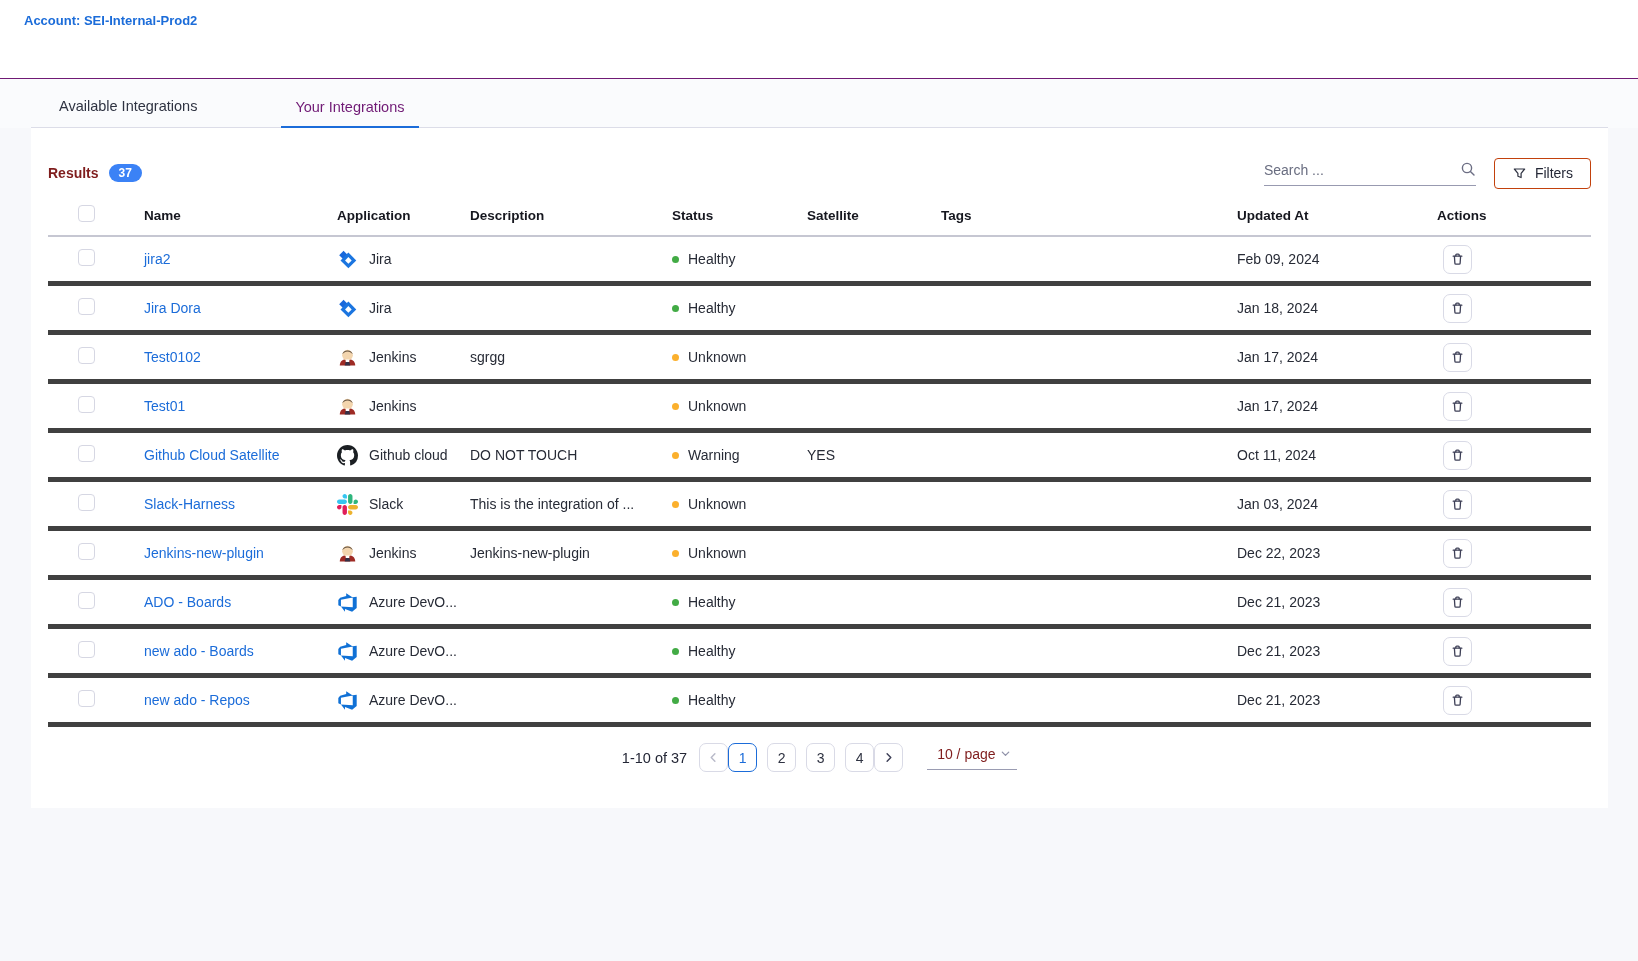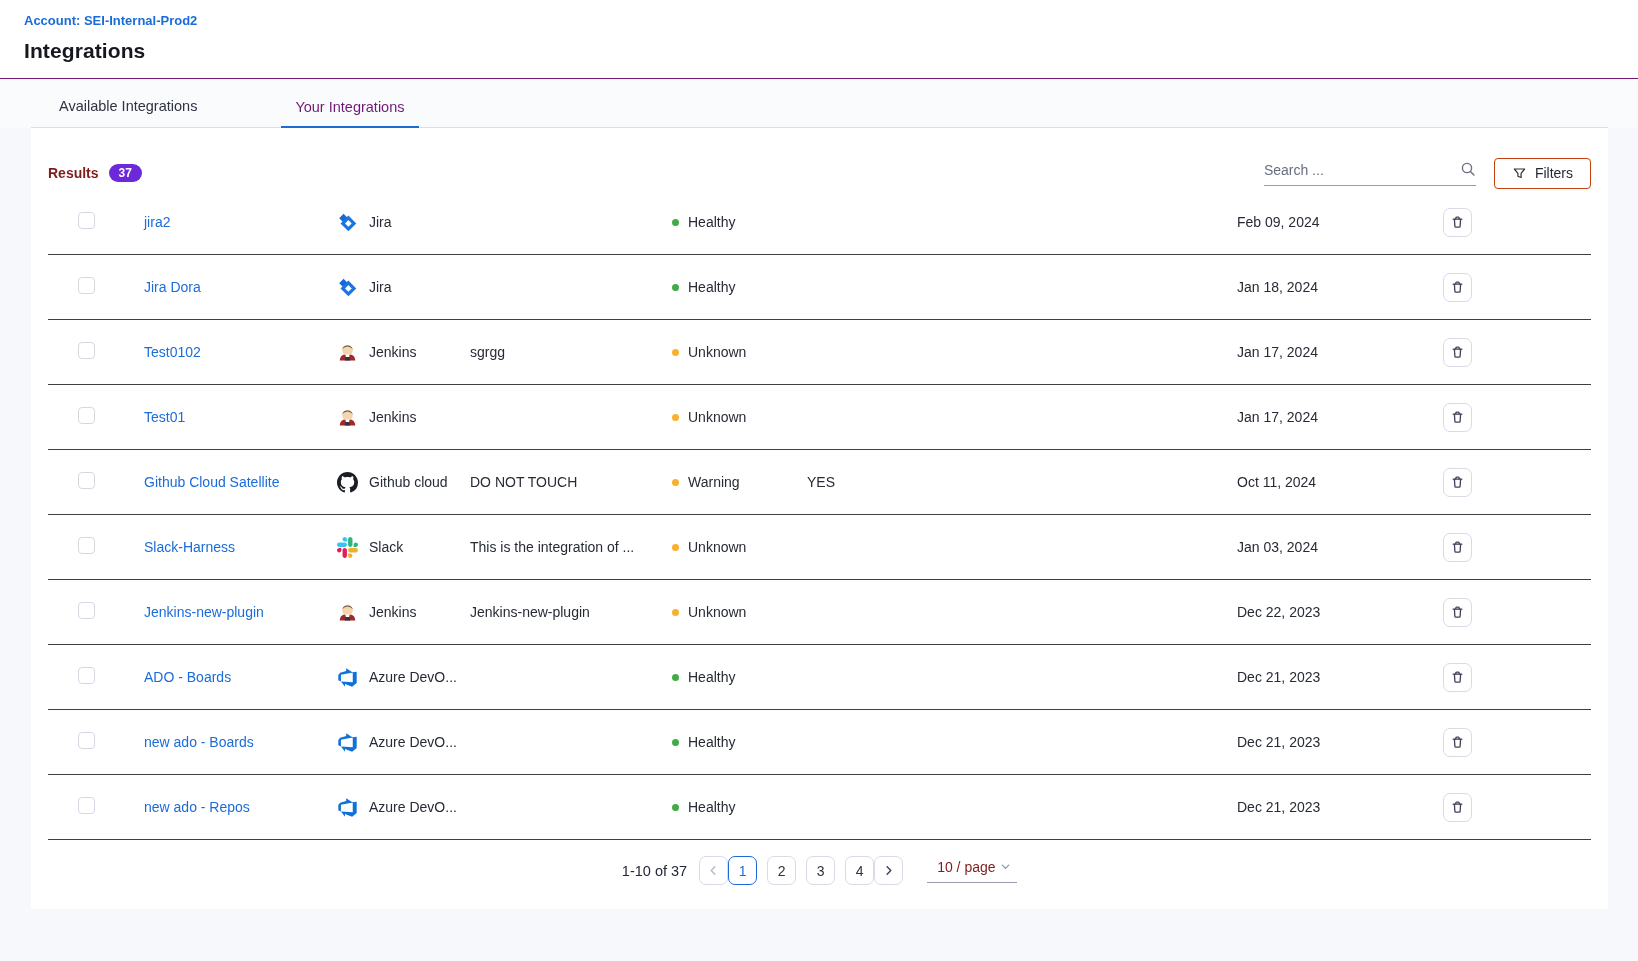--- a/index.html
+++ b/index.html
@@ -86,21 +86,21 @@
     display:flex;
     align-items:center;
     gap:10px;
   }
   .results-label {
     font-size:14px;
     font-weight:700;
     color:#7f1d1d;
   }
   .badge {
-    background:#6d28d9;
+    background:#3b82f6;
     color:#fff;
     font-size:12px;
     font-weight:700;
     border-radius:11px;
     padding:3px 10px;
     line-height:1;
   }
   .toolbar-right { display:flex; align-items:center; gap:18px; }
   .search-box {
     position:relative;
@@ -147,22 +147,22 @@
     height:42px;
     border-bottom:2px solid #c6c7d2;
     margin-top:5px;
   }
   .thead .hcell {
     font-size:13.5px;
     font-weight:700;
     color:#16171f;
   }
   .trow {
-    height:65px;
-    border-bottom:1px solid #404040;
+    height:49px;
+    border-bottom:5px solid #404040;
   }
   .cell-cb { padding-left:30px; }
   .checkbox {
     display:inline-block;
     width:17px; height:17px;
     border:1.5px solid #d6d7e3;
     border-radius:4px;
     background:#fff;
     cursor:pointer;
   }
@@ -236,21 +236,20 @@
     font-size:14px;
     color:#7f1d1d;
     cursor:pointer;
   }
 </style>
 </head>
 <body>
 
 <header class="page-header">
   <a class="account-link">Account: SEI-Internal-Prod2</a>
-  <h1 class="page-title">Integrations</h1>
 </header>
 
 <nav class="tabstrip" id="tabstrip">
     <div class="tab">Available Integrations</div>
     <div class="tab active">Your Integrations</div>
   </nav>
 
 <main class="card">
 
   <div class="toolbar">
@@ -273,20 +272,33 @@
           <svg width="15" height="15" viewBox="0 0 16 16" fill="none" stroke="#2f3342" stroke-width="1.3" stroke-linejoin="round">
             <path d="M2.5 3.2h11L9.7 7.9v4.4l-3.4-1.4V7.9z"></path>
           </svg>
         </span>
         <span>Filters</span>
       </button>
     </div>
   </div>
 
   <div>
+    <div class="grid thead" id="thead">
+      <div class="cell-cb">
+        <span class="checkbox"></span>
+      </div>
+    <div class="hcell">Name</div>
+        <div class="hcell">Application</div>
+        <div class="hcell">Description</div>
+        <div class="hcell">Status</div>
+        <div class="hcell">Satellite</div>
+        <div class="hcell">Tags</div>
+        <div class="hcell">Updated At</div>
+        <div class="hcell">Actions</div>
+      </div>
     <div id="rows">
   <div class="grid trow">
     <div class="cell-cb">
       <span class="checkbox"></span>
     </div>
     <div><a class="name-link">jira2</a></div>
     <div class="cell-app">
       <span class="app-icon">
               <svg viewBox="0 0 24 24">
                 <path d="M7.5 2 12.5 7 7.5 12 2.5 7Z" fill="#1868db"></path>

